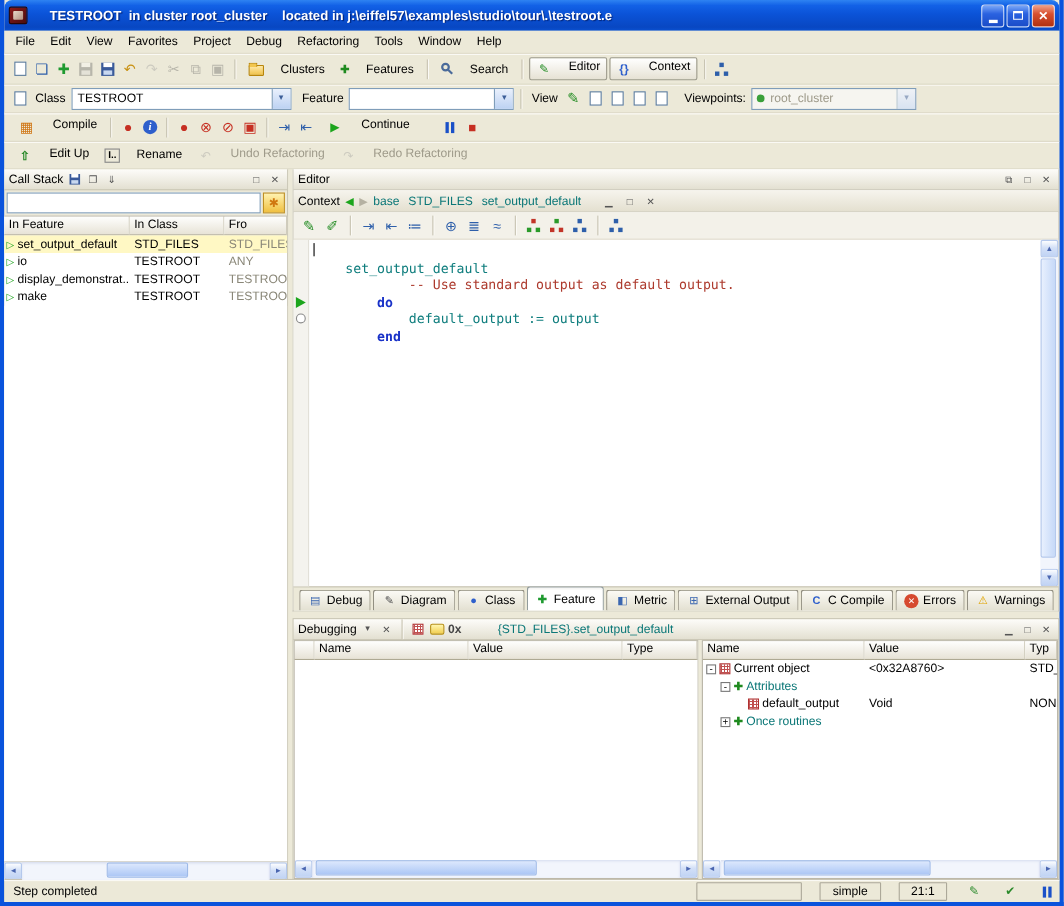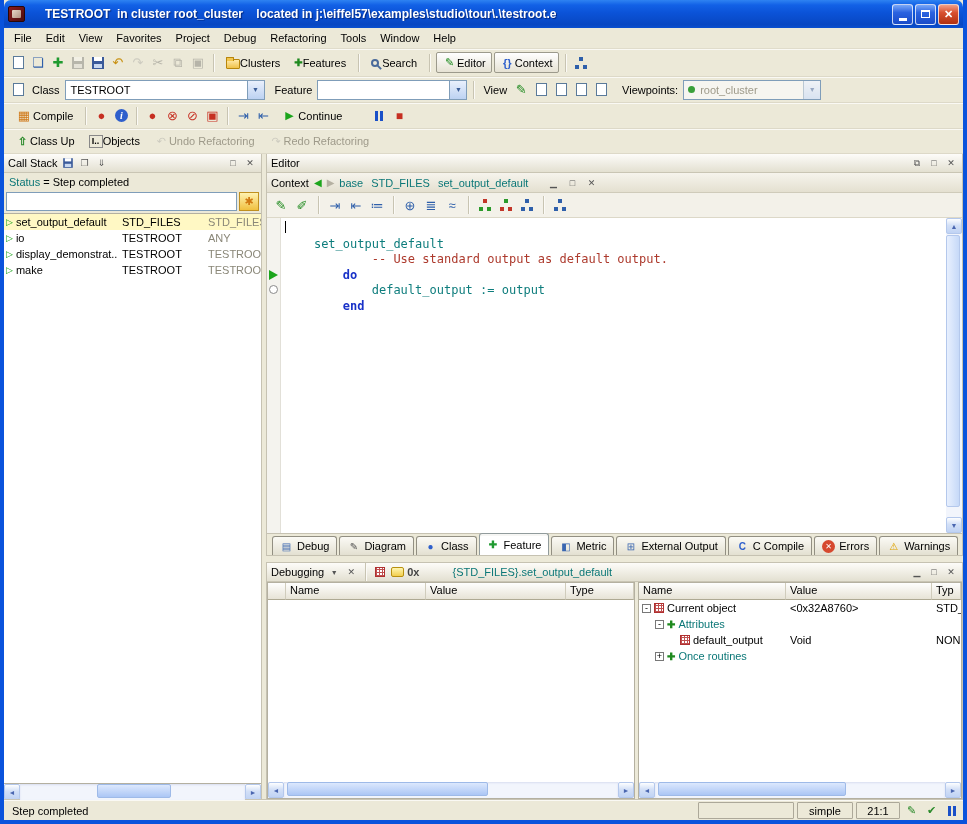--- a/index.html
+++ b/index.html
@@ -23,21 +23,21 @@
 
   
   .menubar{height:21px;flex:0 0 21px;display:flex;align-items:center;padding-left:3px;background:#ECE9D8;border-bottom:1px solid #E0DCCB}
   .menu-item{padding:10px 7px;cursor:default}
   .toolbar{display:flex;align-items:center;gap:2px;padding:1px 5px;background:#ECE9D8;border-bottom:1px solid #DDD9C8;box-shadow:inset 0 1px 0 #FAF9F4}
   #tb1{height:28px;flex:0 0 28px}
   #tb2{height:26px;flex:0 0 26px}
   #tb3{height:26px;flex:0 0 26px}
   #tb4{height:25px;flex:0 0 25px}
   .tsep{width:1px;height:18px;background:#C8C4B2;box-shadow:1px 0 0 #FBFAF6;margin:0 4px}
-  .tbtn{display:inline-flex;align-items:center;gap:0;padding:2px 5px;border:1px solid transparent;border-radius:2px;cursor:default;white-space:nowrap}
+  .tbtn{display:inline-flex;gap:15px;padding:2px 5px;border:1px solid transparent;border-radius:2px;cursor:default;white-space:nowrap}
   .tbtn.boxed{border-color:#9C9A8C;background:linear-gradient(180deg,#FFFFFF,#E6E2D4)}
   .tb-icon{display:inline-flex;align-items:center;justify-content:center;width:18px;height:18px;font-size:13px;cursor:default}
   .tb-icon.small{width:15px;height:15px;font-size:11px}
   .disabled{opacity:.35;filter:grayscale(100%)}
   .gray-label{color:#9E9A8A}
 
   
   .ic-folder{width:14px;height:10px;background:linear-gradient(#FFE9A8,#F0C24A);border:1px solid #B8860B;border-radius:1px;position:relative;display:inline-block;margin-top:2px}
   .ic-folder::before{content:"";position:absolute;top:-3px;left:-1px;width:6px;height:3px;background:#F2C64E;border:1px solid #B8860B;border-bottom:none;border-radius:1px 1px 0 0}
   .ic-search{width:8px;height:8px;border:2px solid #4A6A9A;border-radius:50%;position:relative;display:inline-block;margin-right:3px}
@@ -149,21 +149,21 @@
   .ot-c2{width:146px;flex:0 0 146px}
   .ot-c3{flex:1;min-width:0}
   .ot-row{display:flex;height:16px;flex:0 0 16px;align-items:center}
   .ot-name{display:flex;align-items:center;gap:3px;overflow:hidden;white-space:nowrap}
   .ot-cell{padding:0 4px;overflow:hidden;white-space:nowrap}
   .exp{width:9px;height:9px;flex:0 0 9px;border:1px solid #787878;background:#fff;font-size:9px;line-height:7px;text-align:center;color:#000;cursor:default}
   .exp-spacer{width:9px;flex:0 0 9px;display:inline-block}
   .dbg-ctx{color:#0B7777;margin-left:30px}
 
   
-  .statusbar{height:20px;flex:0 0 20px;display:flex;align-items:center;gap:3px;padding:1px 3px;background:#ECE9D8;border-top:1px solid #FAF9F4;box-shadow:0 -1px 0 #C8C4B4}
+  .statusbar{height:20px;flex:0 0 20px;display:flex;align-items:center;gap:16px;padding:1px 3px;background:#ECE9D8;border-top:1px solid #FAF9F4;box-shadow:0 -1px 0 #C8C4B4}
   .sb-text{flex:1;padding-left:5px}
   .sfield{height:17px;border:1px solid #ACA899;border-radius:1px;display:flex;align-items:center;justify-content:center;padding:0 5px;background:#ECE9D8;white-space:nowrap}
   .sicon{width:17px;height:15px;display:inline-flex;align-items:center;justify-content:center;font-size:11px}
   .pausebars{display:inline-flex;gap:2px}
   .pausebars i{width:3px;height:10px;background:#1A50C8;display:inline-block}
 </style>
 </head>
 <body>
 
 <div id="root">
@@ -278,21 +278,21 @@
             <span class="ic-pagec"></span>
           </span>
         </span>
         <span class="tb-icon">
           <span class="tb-icon">
             <span class="ic-pagec"></span>
           </span>
         </span>
       </span>
     <span style="margin:0 3px 0 10px">Viewpoints:</span>
-    <div class="combo disabled-combo" style="width:138px">
+    <div class="combo disabled-combo" style="width:150px">
       <span class="bullet-green"></span>
       <span class="txt">root_cluster</span>
       <span class="drop">▼</span>
     </div>
   </div>
 
   <div class="toolbar" id="tb3">
     <div class="tbtn">
       <span class="tb-icon" style="color:#D07818">▦</span>
       <span>Compile</span>
@@ -326,25 +326,25 @@
           <i></i>
           <i></i>
         </span>
       </span>
     <span class="tb-icon" style="color:#C62F22;font-size:12px">■</span>
   </div>
 
   <div class="toolbar" id="tb4">
     <div class="tbtn">
       <span class="tb-icon small" style="color:#2A8A2A;font-weight:bold">⇧</span>
-      <span>Class Up</span>
+      <span>Edit Up</span>
     </div>
     <div class="tbtn">
       <span class="tb-icon small" style="border:1px solid #888;font-size:9px;font-weight:bold;width:14px;height:13px">I..</span>
-      <span>Objects</span>
+      <span>Rename</span>
     </div>
     <div class="tbtn">
       <span class="tb-icon small disabled" style="color:#C89010">↶</span>
       <span class="gray-label">Undo Refactoring</span>
     </div>
     <div class="tbtn">
       <span class="tb-icon small disabled" style="color:#C89010">↷</span>
       <span class="gray-label">Redo Refactoring</span>
     </div>
   </div>
@@ -356,26 +356,30 @@
         <span>Call Stack</span>
         <span class="wicon">
             <span class="ic-disk" style="transform:scale(.8)"></span>
           </span>
         <span class="wicon">❐</span>
         <span class="wicon">⇓</span>
         <span class="spacer"></span>
         <span class="wicon">□</span>
         <span class="wicon">✕</span>
       </div>
-      <div class="cs-status"><span class="teal">Status</span><span> = Step completed</span></div>
       <div class="cs-filter">
         <input value="" style="">
         <span class="ybtn">✱</span>
       </div>
       <div class="grid-wrap">
+        <div class="gh-row" id="cs-header">
+            <div class="gh cs-c1">In Feature</div>
+            <div class="gh cs-c2">In Class</div>
+            <div class="gh cs-c3">Fro</div>
+          </div>
         <div id="cs-rows">
             <div class="cs-row current">
               <div class="cs-c1">
                 <span class="cs-arrow">▷</span>
                 <span>set_output_default</span>
               </div>
               <div class="cs-c2">STD_FILES</div>
               <div class="cs-c3">STD_FILES</div>
             </div>
             <div class="cs-row">

